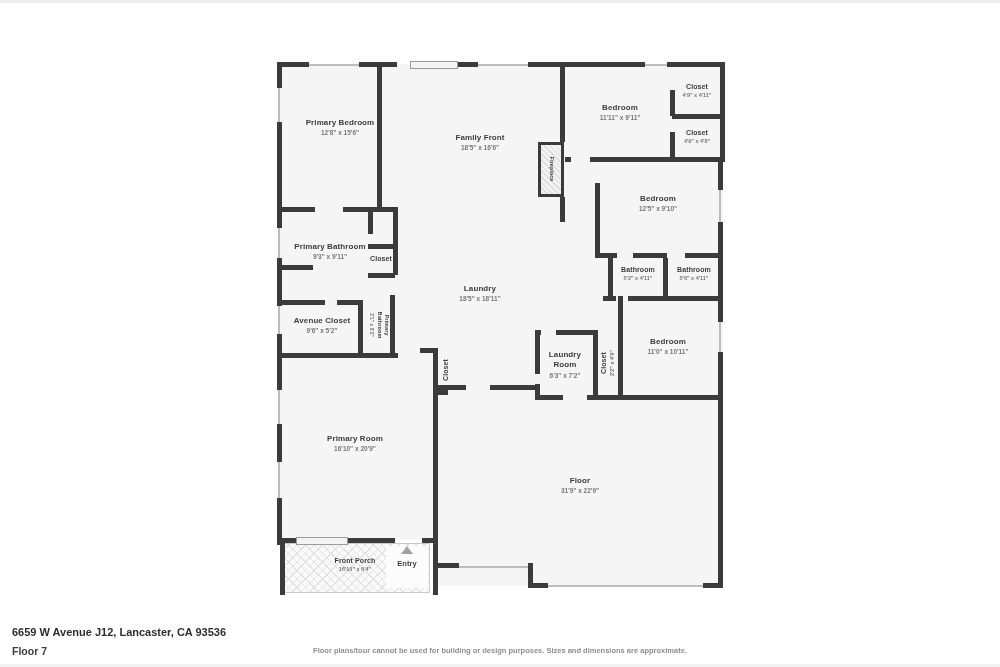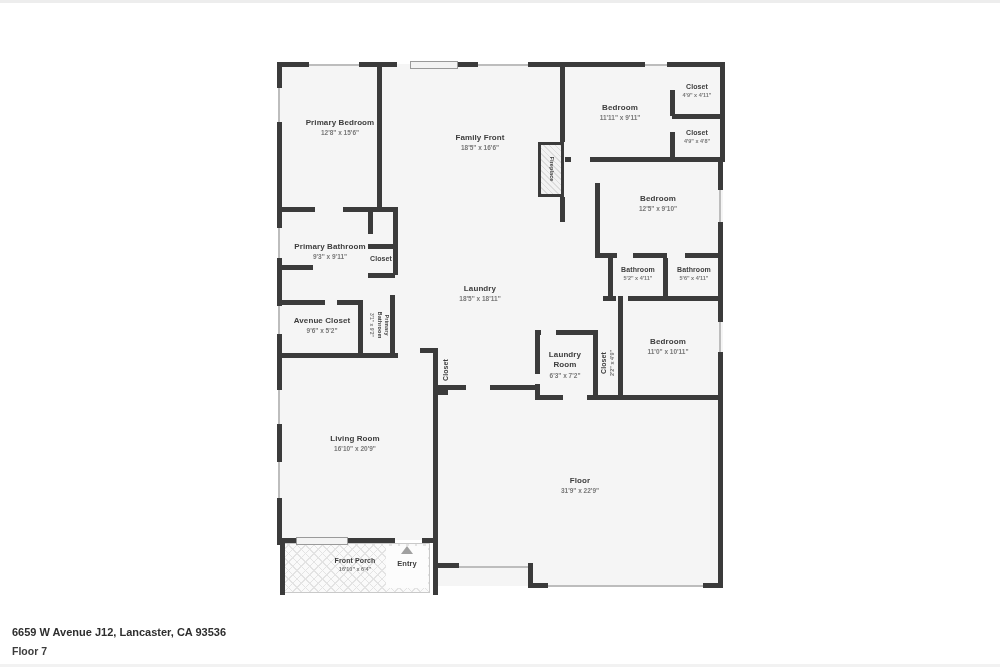--- a/index.html
+++ b/index.html
@@ -203,30 +203,31 @@
   </div>
   <div class="lab r-90 cs" style="left:608px;top:363px">
     <div class="nm">Closet</div>
     <div class="dm">2'2" x 4'9"</div>
   </div>
   <div class="lab" style="left:668px;top:347px">
     <div class="nm">Bedroom</div>
     <div class="dm">11'0" x 10'11"</div>
   </div>
   <div class="lab" style="left:355px;top:444px">
-    <div class="nm">Living Room</div>
+    <div class="nm">Primary Room</div>
     <div class="dm">16'10" x 20'9"</div>
   </div>
   <div class="lab" style="left:580px;top:486px">
     <div class="nm">Floor</div>
     <div class="dm">31'9" x 22'9"</div>
   </div>
   <div class="lab cs" style="left:355px;top:565px">
     <div class="nm">Front Porch</div>
     <div class="dm">16'10" x 6'4"</div>
   </div>
   <div class="lab" style="left:407px;top:564px">
     <div class="nm" style="font-size:7.5px">Entry</div>
   </div>
 
   <div class="addr">6659 W Avenue J12, Lancaster, CA 93536</div>
   <div class="floor">Floor 7</div>
+  <div class="discl">Floor plans/tour cannot be used for building or design purposes. Sizes and dimensions are approximate.</div>
 </div>
 
 </body></html>

